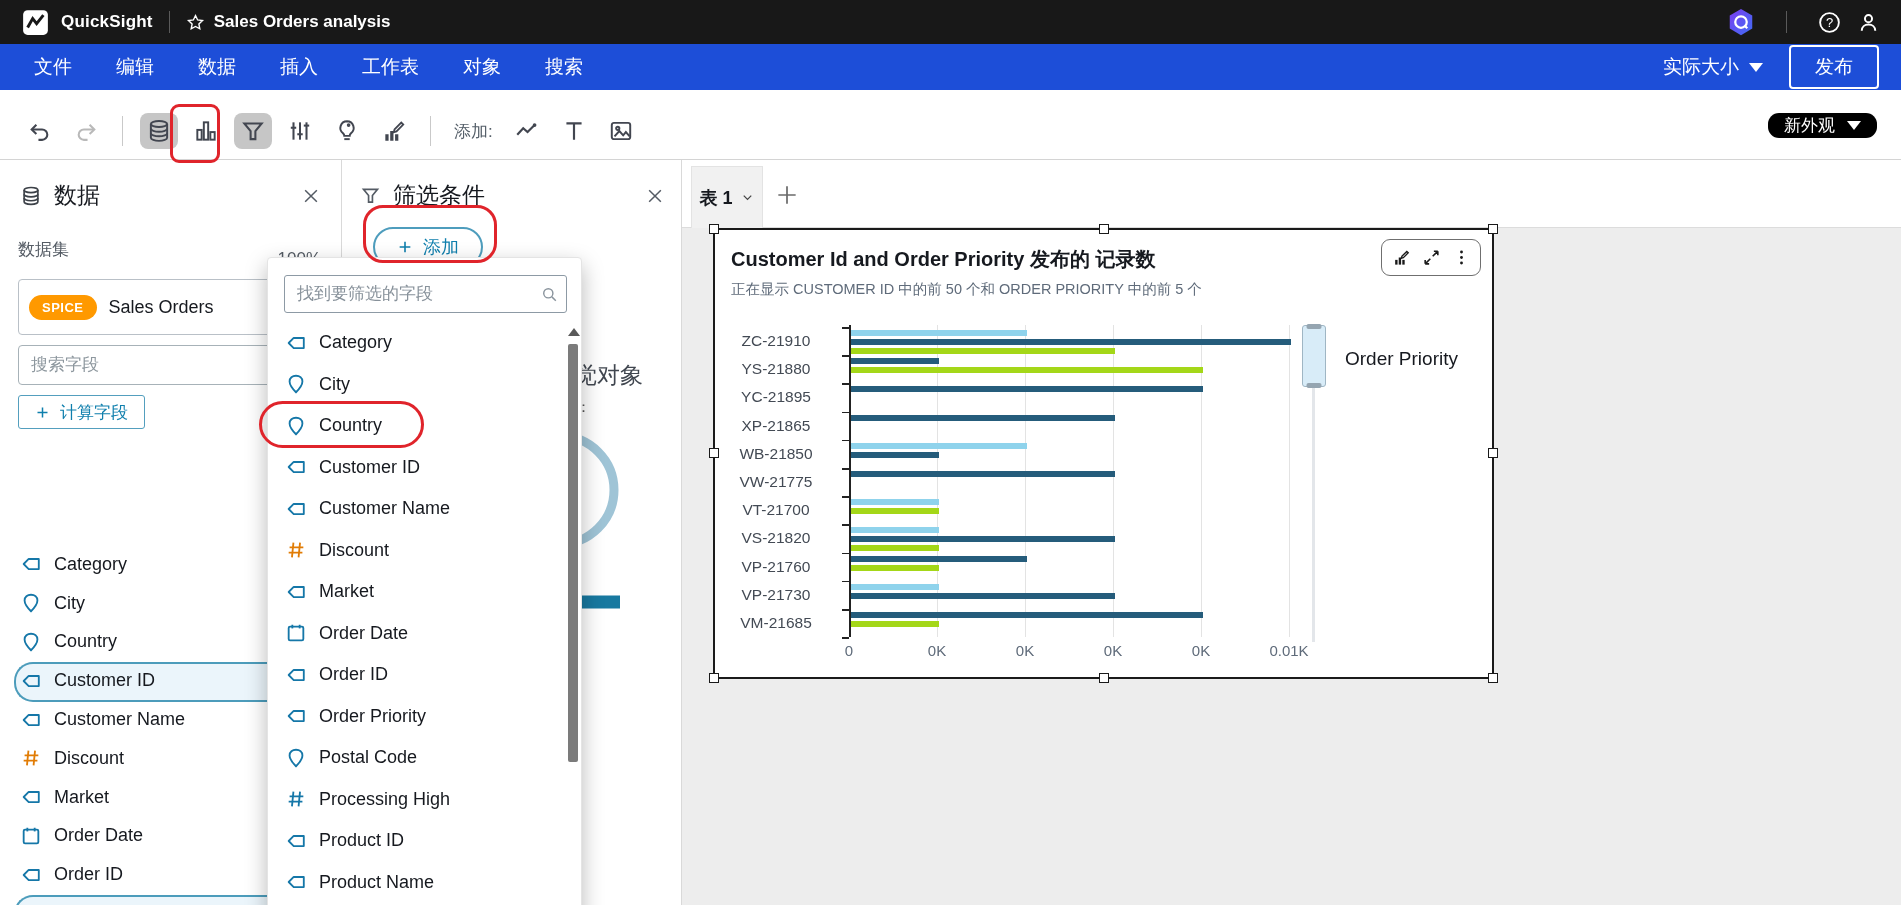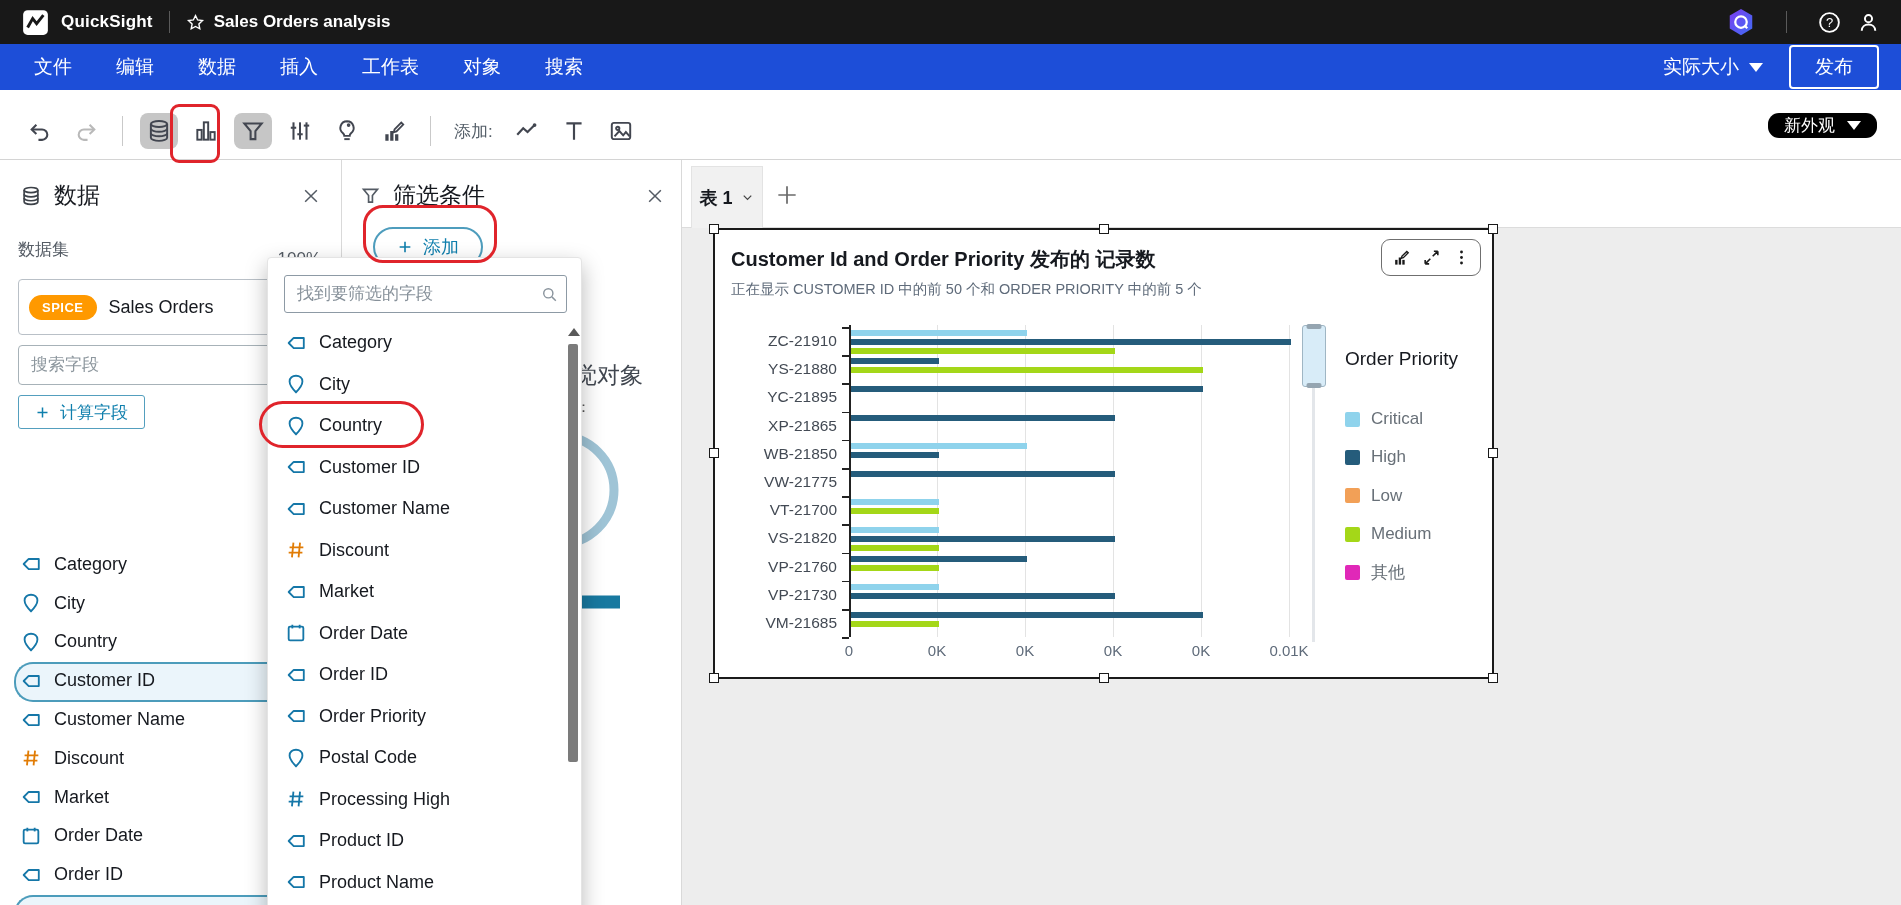--- a/index.html
+++ b/index.html
@@ -74,21 +74,21 @@
 
   
   .widget { position:absolute; left:713px; top:228px; width:781px; height:451px; background:#fff; border:2px solid #1a1a1a; }
   .handle { position:absolute; width:10px; height:10px; background:#fff; border:1.5px solid #1a1a1a; z-index:5; }
   .w-title { position:absolute; left:16px; top:16px; font-size:20px; color:#16191f; }
   .w-sub { position:absolute; left:16px; top:50px; font-size:14.5px; color:#5f6b7a; }
   .w-controls { position:absolute; right:11px; top:9px; height:37px; border:1.5px solid #6f6f6f; border-radius:9px; background:#fff; display:flex; align-items:center; padding:0 6px; gap:4px; }
   .w-controls .icon-btn { color:#1a1a1a; width:26px; height:26px; }
 
   .ylabels { position:absolute; left:0; top:95px; width:126px; height:312px; }
-  .ylab { position:absolute; right:4px; width:122px; text-align:right; font-size:15.5px; color:#434a54; height:28.2px; line-height:28.2px; }
+  .ylab { position:absolute; right:4px; width:122px; text-align:center; font-size:15.5px; color:#434a54; height:28.2px; line-height:28.2px; }
   .plot { position:absolute; left:134px; top:95px; width:455px; height:312px; }
   .axisline { position:absolute; left:0; top:0; width:2px; height:312px; background:#222; }
   .gridline { position:absolute; top:0; width:1px; height:312px; background:#e3e3e3; }
   .ytick { position:absolute; left:-7px; width:7px; height:1.5px; background:#222; }
   .crow { position:absolute; left:2px; width:453px; height:28.2px; }
   .bar { position:absolute; height:6px; }
   .xlabels { position:absolute; left:134px; top:412px; width:455px; height:20px; }
   .xlab { position:absolute; transform:translateX(-50%); font-size:15px; color:#5f6b7a; }
 
   .vslider-track { position:absolute; left:597px; top:95px; width:3px; height:317px; background:#e3e6ea; }
@@ -562,42 +562,20 @@
       </div>
 
     <div class="vslider-track"></div>
     <div class="vslider-thumb">
       <span class="grip" style="top:-2px"></span>
       <span class="grip" style="bottom:-2px"></span>
     </div>
 
     <div class="legend">
       <div class="lg-title">Order Priority</div>
-      <div id="legend-items">
-          <div class="lg-item">
-            <span class="lg-swatch" style="background:#8fd3ec"></span>
-            <span class="lg-label">Critical</span>
-          </div>
-          <div class="lg-item">
-            <span class="lg-swatch" style="background:#255c7b"></span>
-            <span class="lg-label">High</span>
-          </div>
-          <div class="lg-item">
-            <span class="lg-swatch" style="background:#f2a057"></span>
-            <span class="lg-label">Low</span>
-          </div>
-          <div class="lg-item">
-            <span class="lg-swatch" style="background:#a4d718"></span>
-            <span class="lg-label">Medium</span>
-          </div>
-          <div class="lg-item">
-            <span class="lg-swatch" style="background:#e028b8"></span>
-            <span class="lg-label">其他</span>
-          </div>
-        </div>
     </div>
   </section>
 
   <div class="dropdown">
     <input class="dd-search" placeholder="找到要筛选的字段" style="">
     <span class="dd-mag">
       <svg width="19" height="19" viewBox="0 0 24 24" fill="none" stroke="currentColor" stroke-width="1.8">
           <circle cx="10.5" cy="10.5" r="5.8"></circle>
           <line x1="15" y1="15" x2="20" y2="20"></line>
         </svg>

